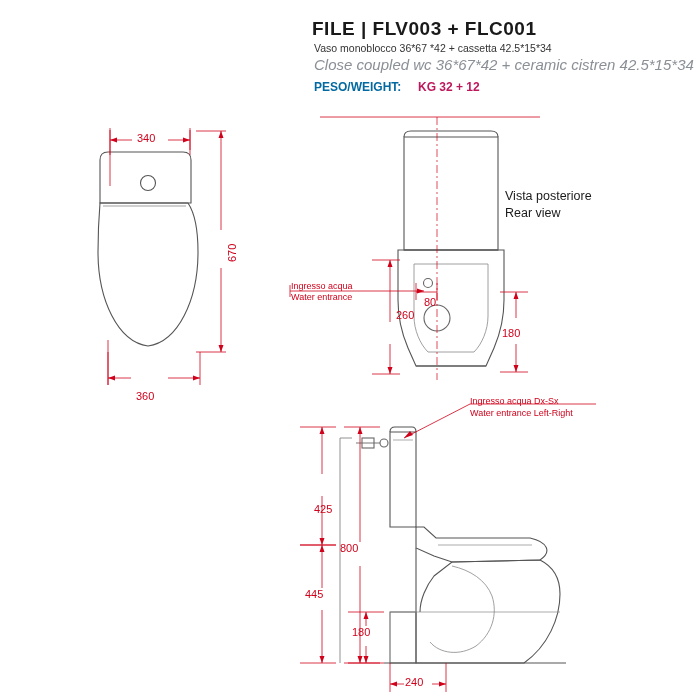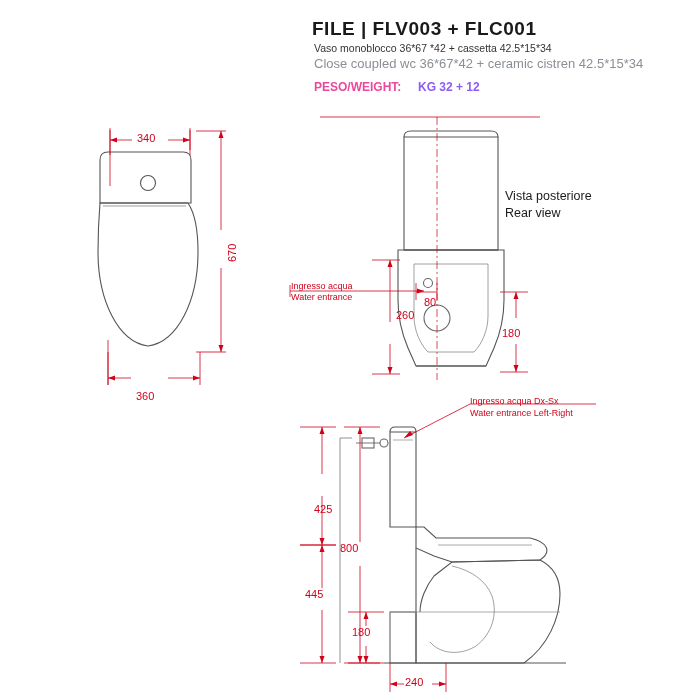--- a/index.html
+++ b/index.html
@@ -32,36 +32,37 @@
     white-space: nowrap;
   }
   .subtitle1 {
     left: 314px; top: 42px;
     font-size: 10.5px;
     color: #333;
     white-space: nowrap;
   }
   .subtitle2 {
     left: 314px; top: 56px;
-    font-size: 13px;
+    font-size: 15px;
     color: #8a8f96;
     white-space: nowrap;
+    font-style: italic;
   }
   .weight-label {
     left: 314px; top: 80px;
     font-size: 12px;
     font-weight: bold;
-    color: #ec4899;
+    color: #0369a1;
     white-space: nowrap;
   }
   .weight-value {
     left: 418px; top: 80px;
     font-size: 12px;
     font-weight: bold;
-    color: #8b5cf6;
+    color: #be185d;
     white-space: nowrap;
   }
 
   
   .dim {
     font-size: 11px;
     color: #d0021b;
     white-space: nowrap;
   }
   .note {

